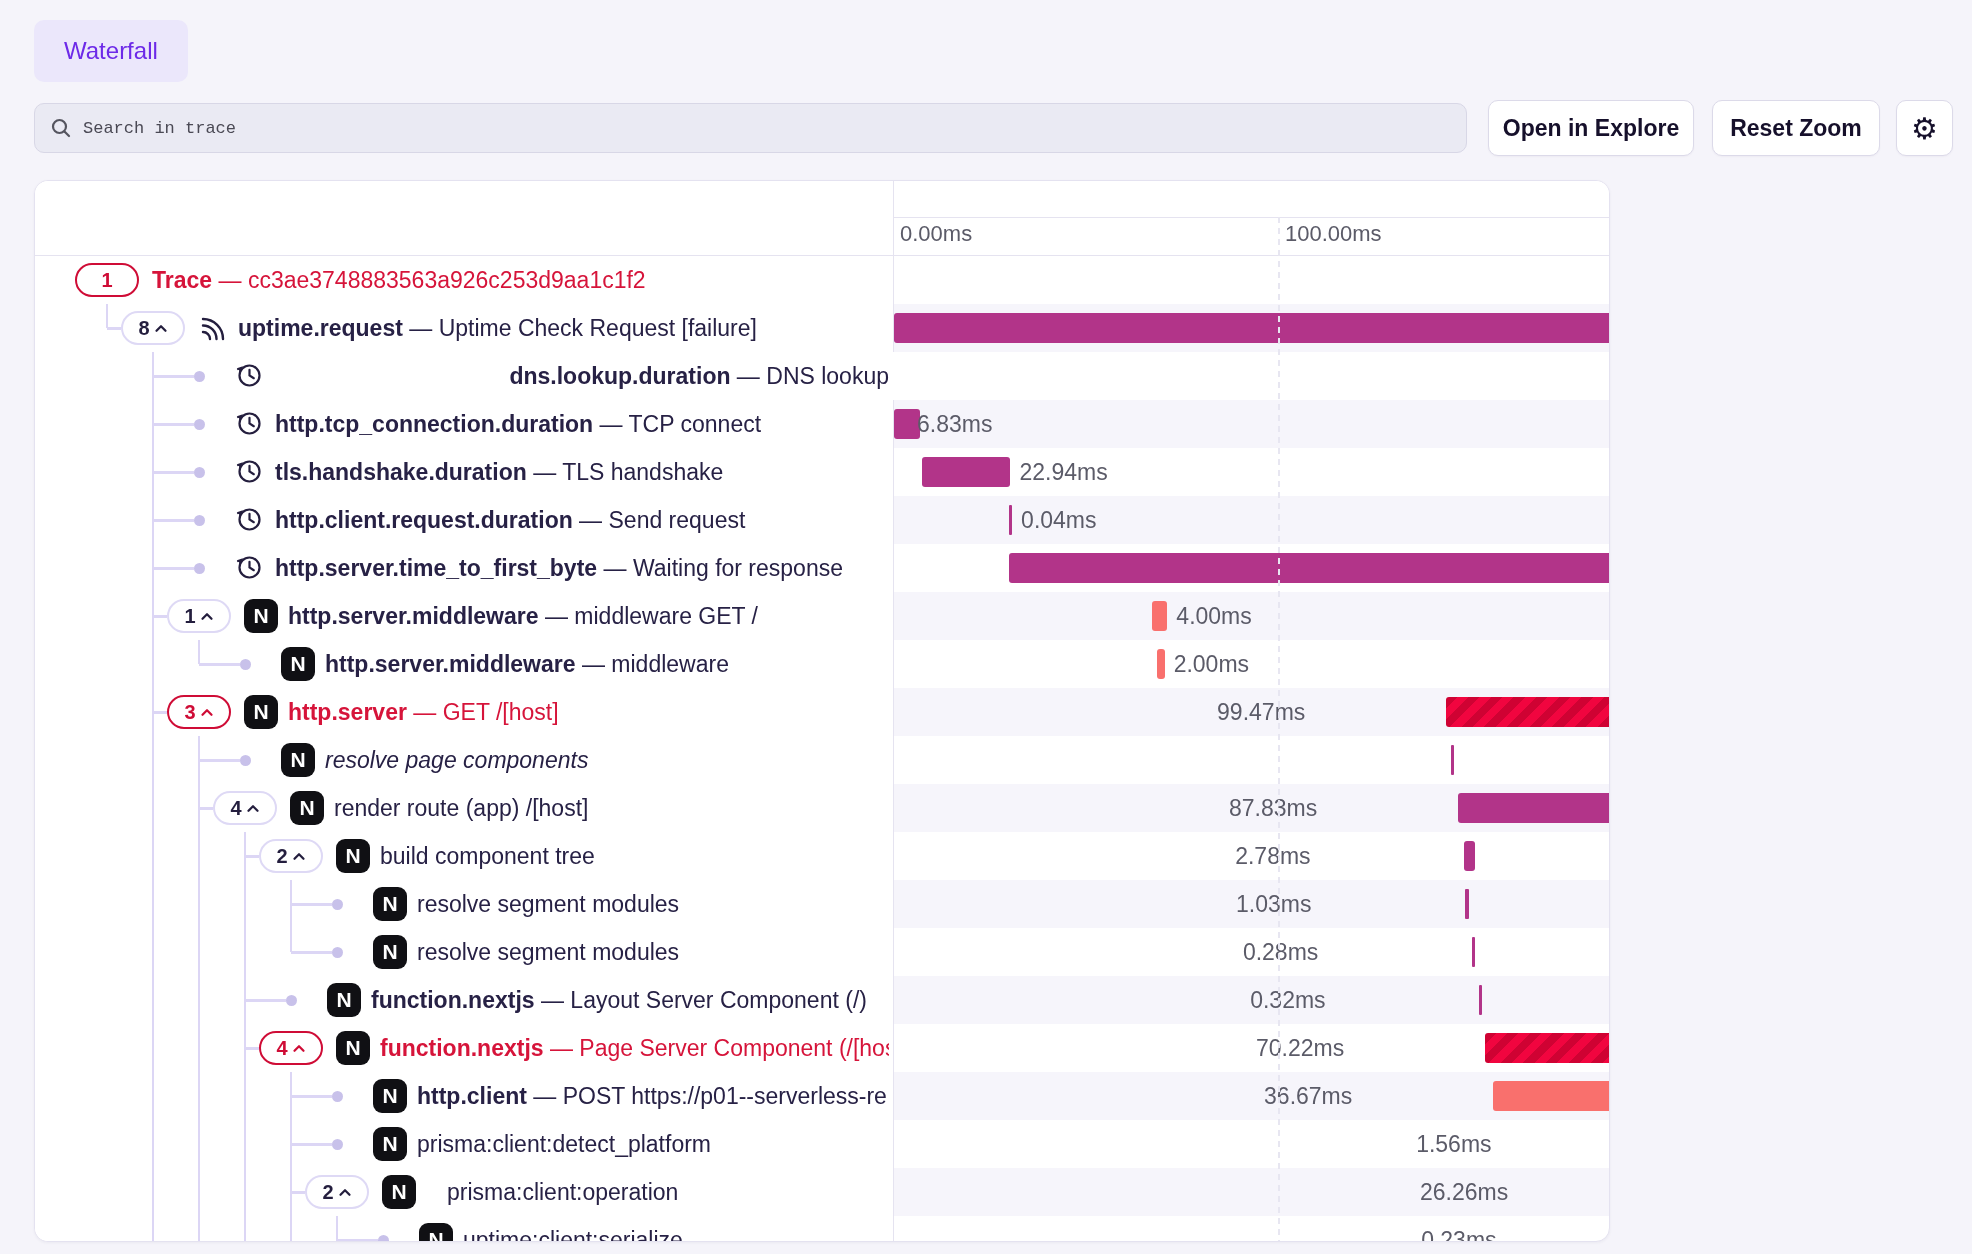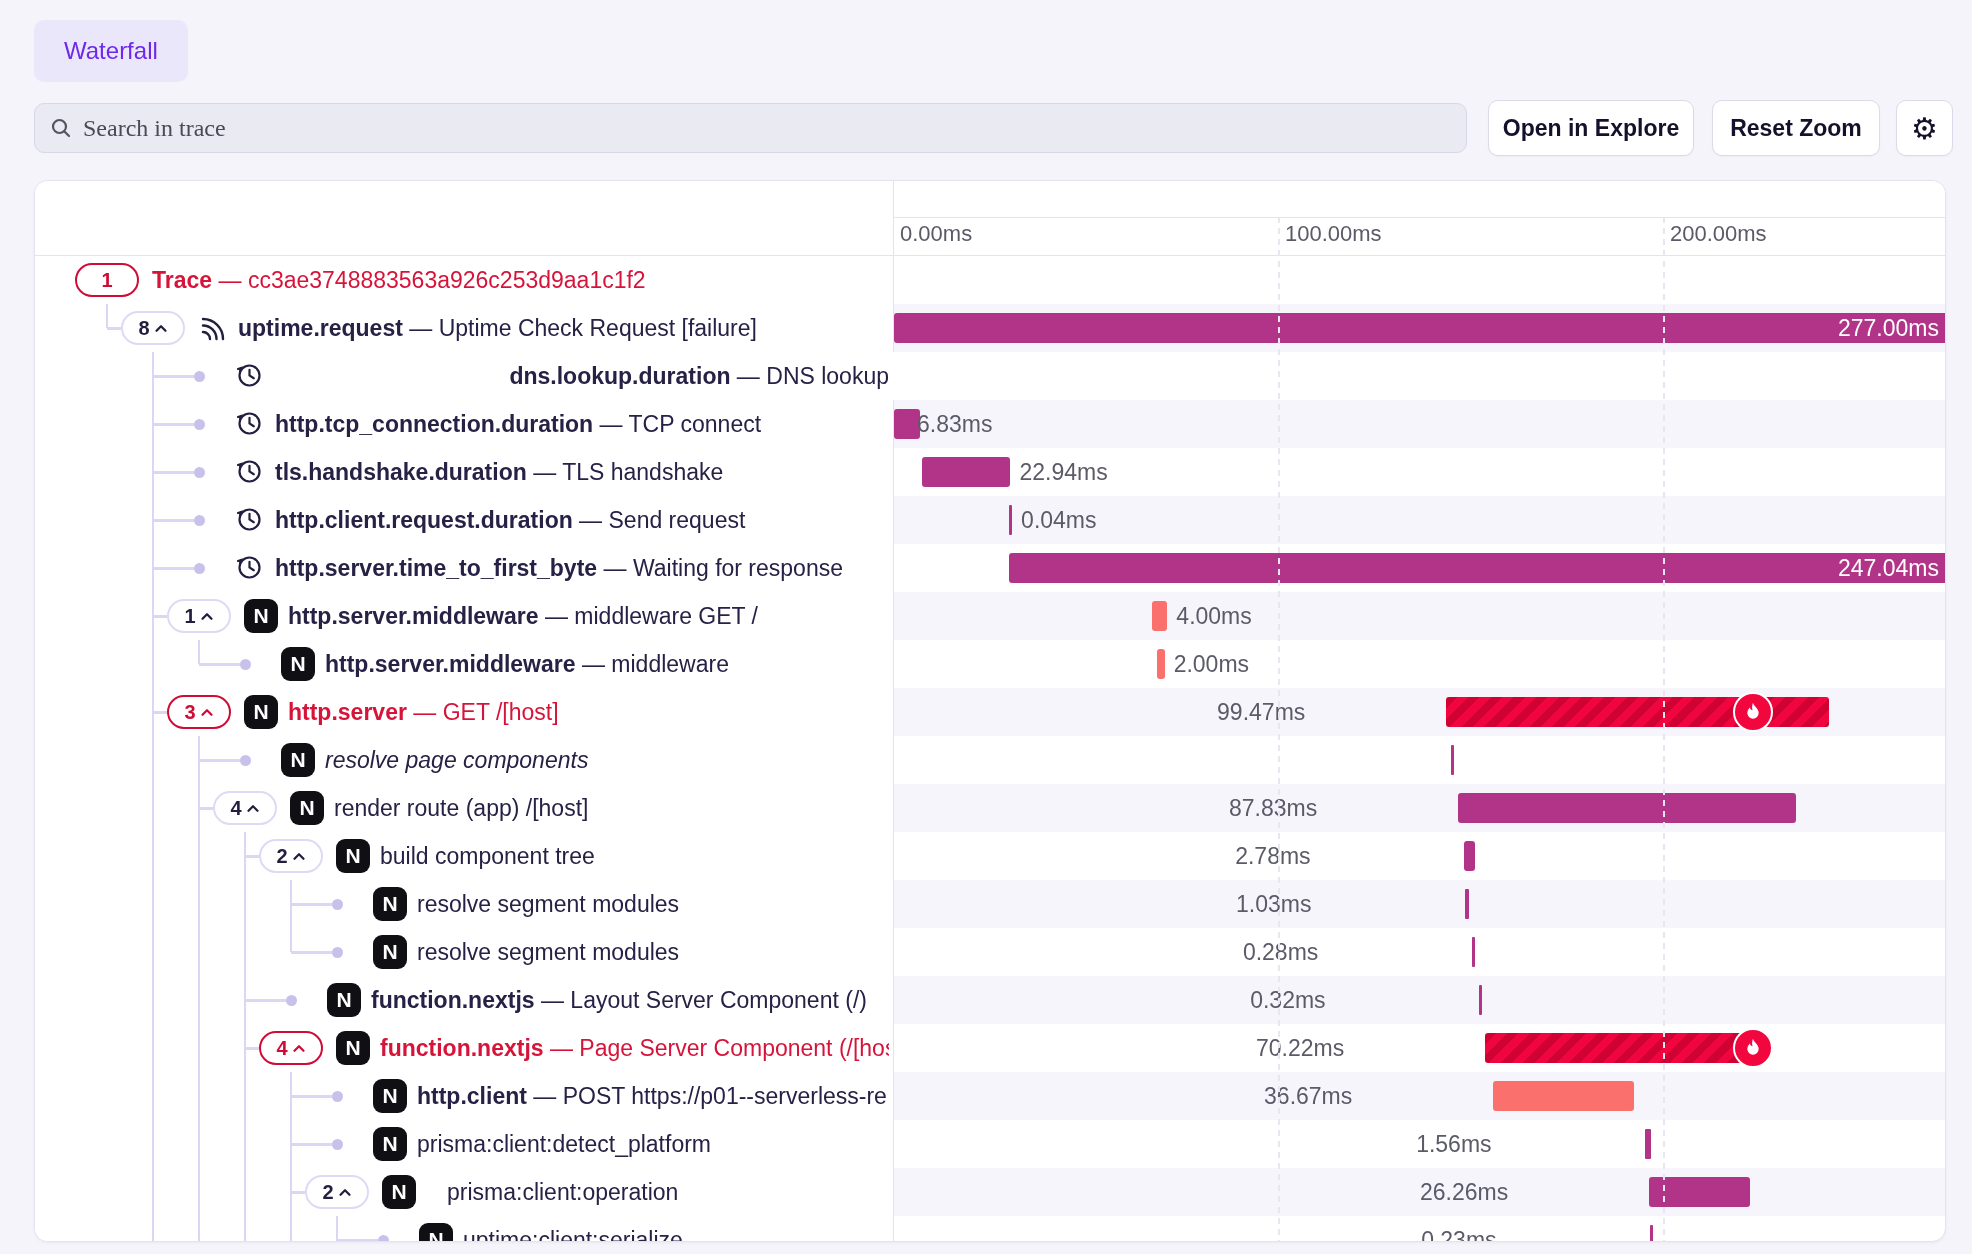--- a/index.html
+++ b/index.html
@@ -8,31 +8,31 @@
 
   .tab { position:absolute; left:34px; top:20px; height:62px; padding:0 30px;
     display:inline-flex; align-items:center; background:#ebe7fb; border-radius:10px;
     color:#6d2ae8; font-size:24px; font-weight:500; cursor:pointer; }
 
   .toolbar { position:absolute; left:34px; top:100px; width:1919px; height:56px; }
   .search { position:absolute; left:0; top:3px; width:1433px; height:50px;
     background:#eaeaf3; border:1px solid #d8d7e6; border-radius:10px;
     display:flex; align-items:center; padding:0 14px; }
   .search input { flex:1; border:none; outline:none; background:transparent;
-    font-family:Liberation Serif, serif; font-size:24px; color:#3f3e4c; margin-left:10px; }
+    font-family:Liberation Mono, monospace; font-size:17px; color:#3f3e4c; margin-left:10px; }
   .search input::placeholder { color:#4a4954; opacity:1; }
   .btn { position:absolute; top:0; height:56px; background:#fff; border:1px solid #dcdae9;
     border-radius:10px; font-family:"Liberation Sans",sans-serif; font-size:23px; font-weight:700;
     color:#16102b; display:flex; align-items:center; justify-content:center; cursor:pointer;
     box-shadow:0 1px 2px rgba(40,30,80,.04); }
   #btn-explore { left:1454px; width:206px; }
   #btn-reset   { left:1678px; width:168px; }
   #btn-gear    { left:1862px; width:57px; font-size:30px; font-weight:400; }
 
-  .panel { position:absolute; left:34px; top:180px; width:1912px; height:1062px;
+  .panel { position:absolute; left:34px; top:180px; width:1576px; height:1062px;
     background:#fff; border:1.5px solid #e4e2f0; border-radius:14px; overflow:hidden;
     box-shadow:0 1px 3px rgba(40,30,80,.05); }
   .lh { position:absolute; left:0; top:0; width:858px; height:74px; background:#fff; }
   .rh { position:absolute; left:858px; top:0; width:1054px; height:74px; background:#fff;
     border-left:1.5px solid #e5e3f0; }
   .rh .ruler { position:absolute; left:0; right:0; top:36px; border-top:1.5px solid #e5e3f0; }
   .rh .tick { position:absolute; bottom:8px; font-size:22px; color:#5b5b68; }
   .rows { position:absolute; left:0; top:74px; width:1912px; height:988px;
     border-top:1.5px solid #e5e3f0; overflow:hidden; }
   .grid { position:absolute; top:36px; bottom:0; width:1.5px; z-index:3; pointer-events:none;

